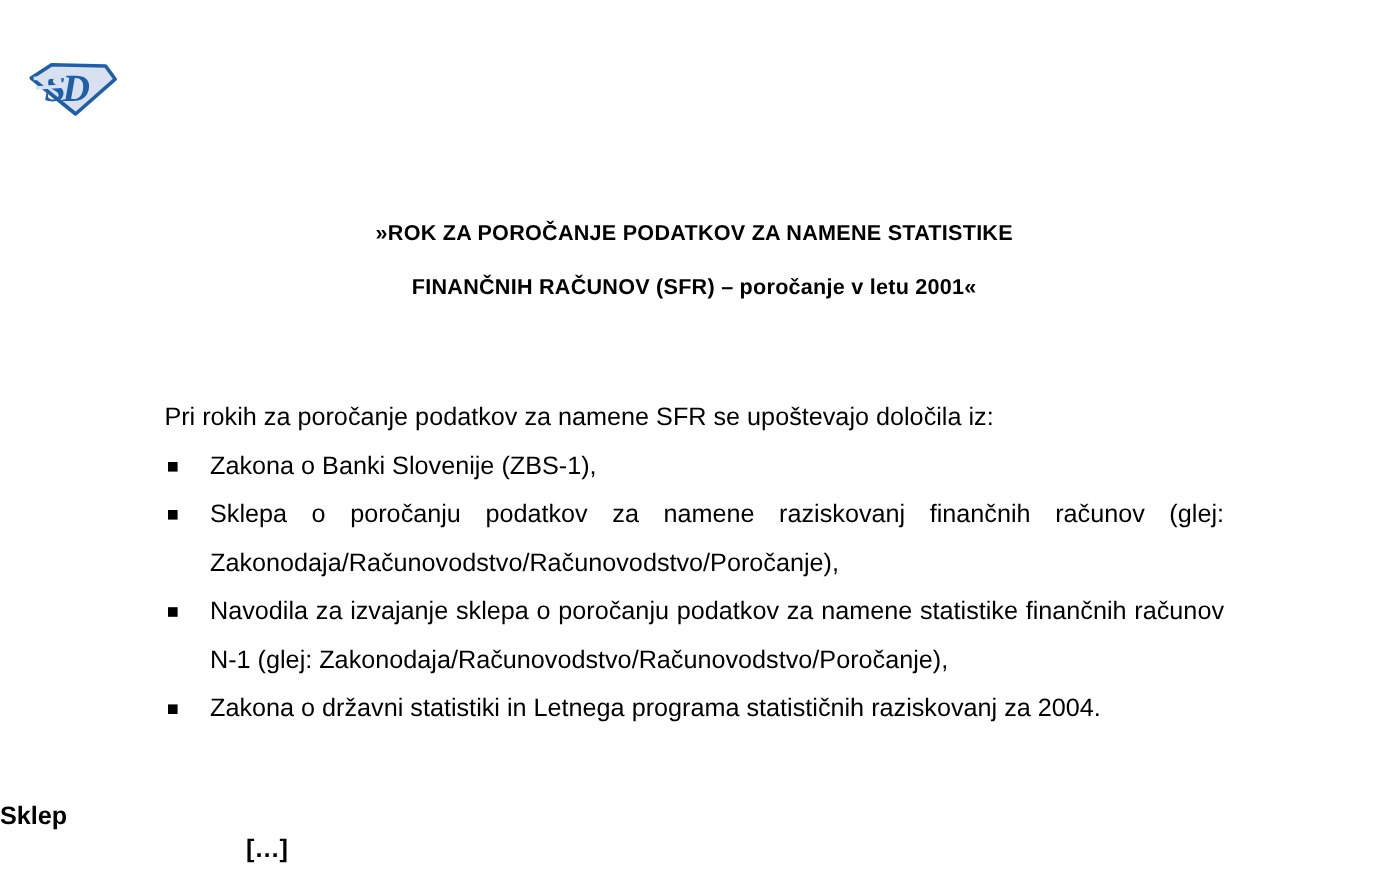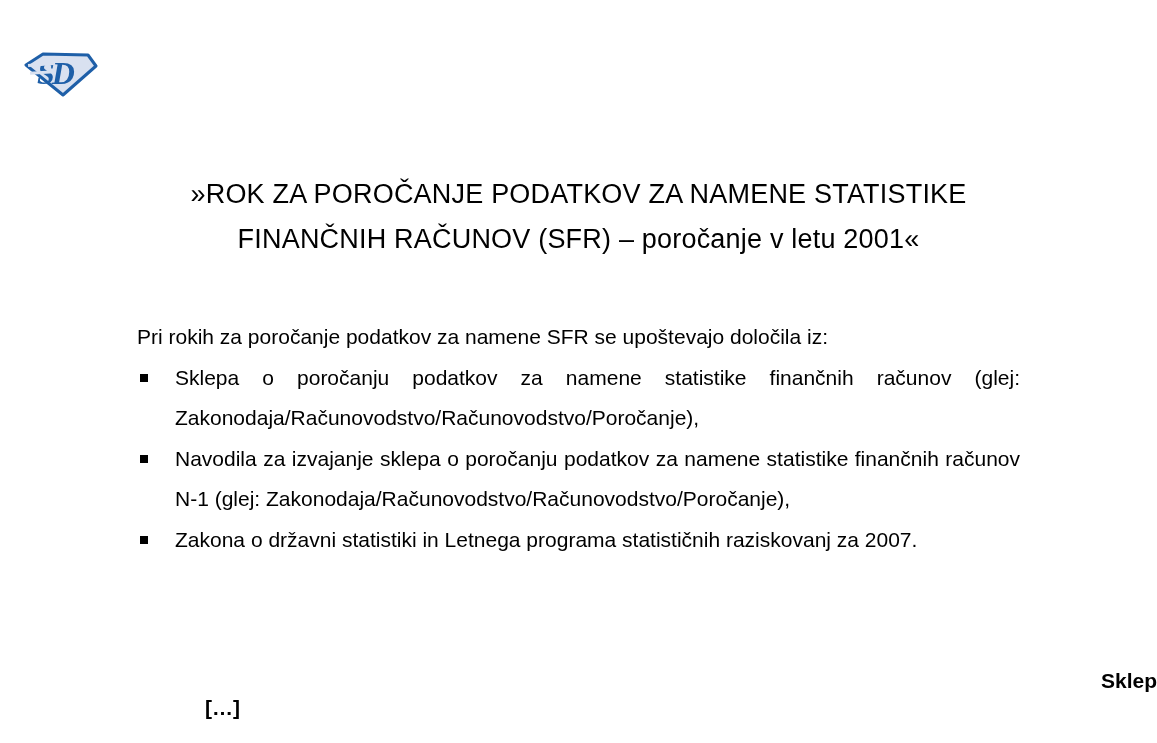--- a/index.html
+++ b/index.html
@@ -19,28 +19,28 @@
     position: absolute;
     left: 24px;
     top: 51px;
   }
   .doc-title {
     position: absolute;
     top: 172px;
     left: 0;
     width: 1157px;
     text-align: center;
-    font-weight: normal;
-    font-size: 27px;
+    font-weight: bold;
+    font-size: 18px;
     line-height: 45px;
     letter-spacing: 0.2px;
   }
   .content {
     position: absolute;
-    top: 317px;
+    top: 328px;
     left: 137px;
     width: 883px;
     font-size: 21px;
     line-height: 40.5px;
   }
   .intro {
     margin: 0;
   }
   .bullets {
     list-style: none;
@@ -69,21 +69,21 @@
   .footer {
     position: absolute;
     top: 667px;
     left: 0;
     width: 1157px;
     font-weight: bold;
     font-size: 21px;
     line-height: 27px;
   }
   .footer .center-line {
-    text-align: right;
+    text-align: left;
   }
   .footer .ellipsis-line {
     text-align: left;
     padding-left: 205px;
   }
 </style>
 </head>
 <body>
 
 <div>
@@ -100,33 +100,39 @@
     <div>FINANČNIH RAČUNOV (SFR) – poročanje v letu 2001«</div>
   </div>
 
   <div class="content">
     <p class="intro">Pri rokih za poročanje podatkov za namene SFR se upoštevajo določila iz:</p>
     <ul class="bullets">
       <li>
         <span class="marker-col">
           <span class="square"></span>
         </span>
-        <span class="btext">Sklepa o poročanju podatkov za namene statistike finančnih računov (glej: Zakonodaja/⁠Računovodstvo/⁠Računovodstvo/⁠Poročanje),</span>
+        <span class="btext">Zakona o Banki Slovenije (ZBS-1),</span>
+      </li>
+      <li>
+        <span class="marker-col">
+          <span class="square"></span>
+        </span>
+        <span class="btext">Sklepa o poročanju podatkov za namene raziskovanj finančnih računov (glej: Zakonodaja/⁠Računovodstvo/⁠Računovodstvo/⁠Poročanje),</span>
       </li>
       <li>
         <span class="marker-col">
           <span class="square"></span>
         </span>
         <span class="btext">Navodila za izvajanje sklepa o poročanju podatkov za namene statistike finančnih računov N-1 (glej: Zakonodaja/⁠Računovodstvo/⁠Računovodstvo/⁠Poročanje),</span>
       </li>
       <li>
         <span class="marker-col">
           <span class="square"></span>
         </span>
-        <span class="btext">Zakona o državni statistiki in Letnega programa statističnih raziskovanj za 2007.</span>
+        <span class="btext">Zakona o državni statistiki in Letnega programa statističnih raziskovanj za 2004.</span>
       </li>
     </ul>
   </div>
 
   <div class="footer">
     <div class="center-line">Sklep</div>
     <div class="ellipsis-line">[…]</div>
   </div>
 
 </div>

